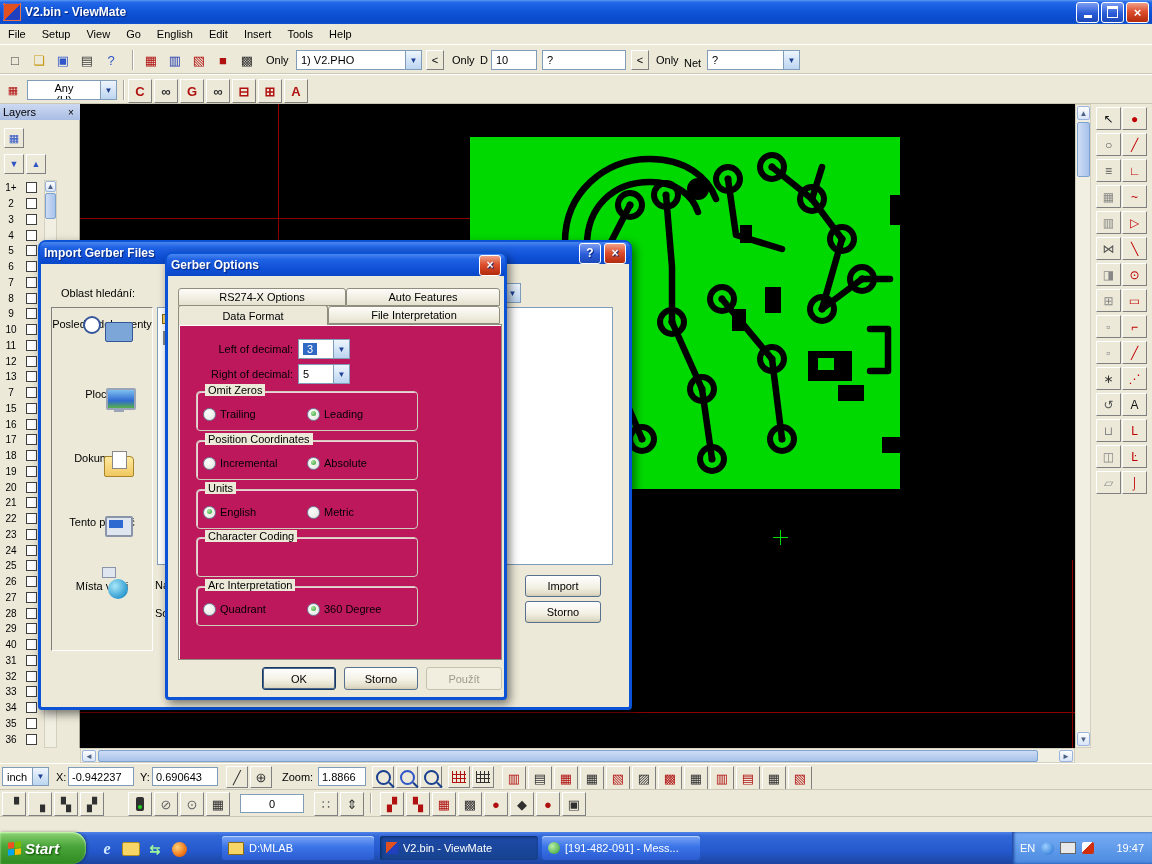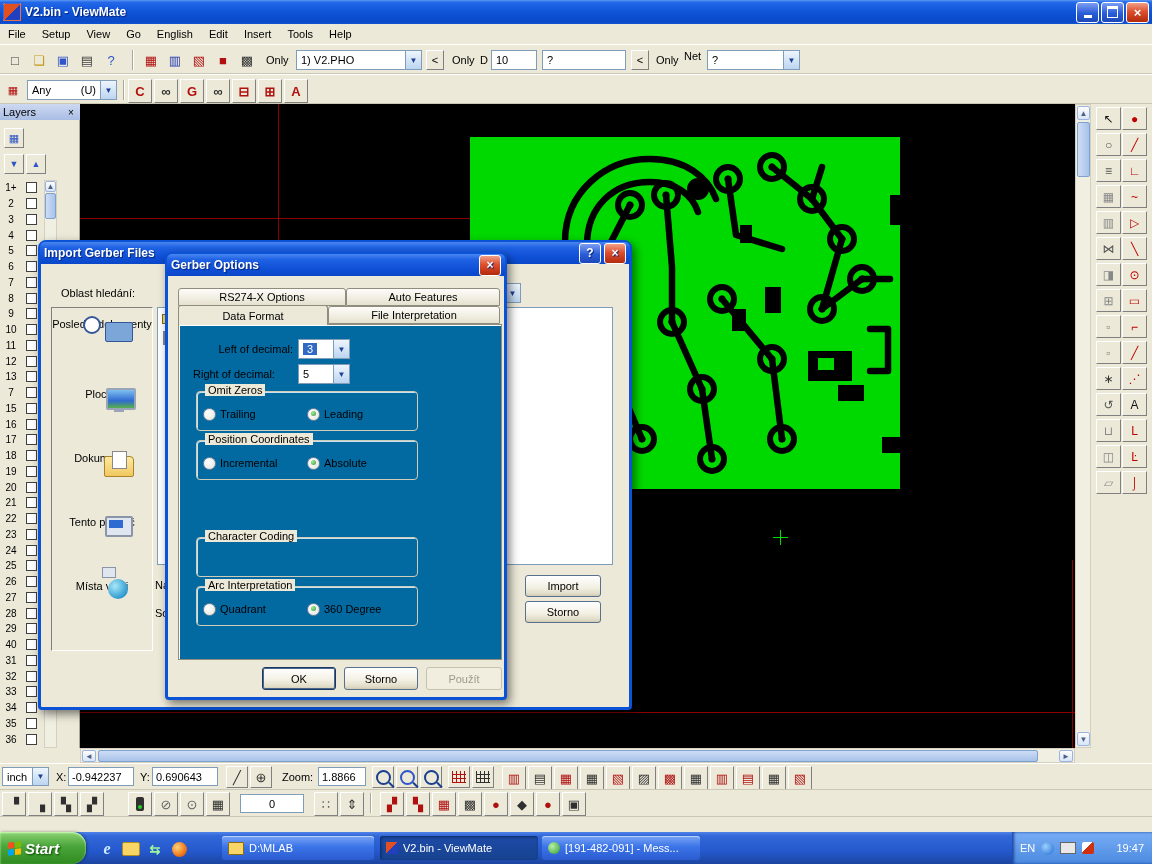--- a/index.html
+++ b/index.html
@@ -116,21 +116,21 @@
   .gbox-label{position:absolute;top:-8px;left:8px;background:#ece9d8;padding:0 3px;}
   .gb-options{position:absolute;left:6px;right:6px;top:10px;bottom:4px;display:flex;align-items:center;}
   .radio-opt{flex:1 1 0;display:flex;align-items:center;gap:4px;white-space:nowrap;}
   .rad{width:11px;height:11px;border-radius:50%;flex:none;position:relative;
     background:radial-gradient(circle at 35% 35%,#fff,#e2e2da);border:1px solid #70879e;}
   .rad.checked::after{content:'';position:absolute;left:2.5px;top:2.5px;width:5px;height:5px;border-radius:50%;
     background:radial-gradient(circle at 35% 35%,#a8e8a0,#2f9a2f);}
   .tab{position:absolute;height:18px;background:linear-gradient(#fdfcf9,#f0ede0 60%,#e5e1cf);
     border:1px solid #8f8d7e;border-radius:3px 3px 0 0;display:flex;align-items:center;justify-content:center;}
   .tab.active{background:#ece9d8;height:20px;z-index:3;border-bottom:none;}
-  .tabpanel{position:absolute;border:1px solid #8f8d7e;background:#0369a1;box-shadow:inset 1px 1px 0 #fff;}
+  .tabpanel{position:absolute;border:1px solid #8f8d7e;background:#be185d;box-shadow:inset 1px 1px 0 #fff;}
 
   
   .place-item{position:absolute;left:0;width:100%;text-align:center;color:#1c3f94;}
   .pl-label{display:block;margin-top:2px;line-height:12px;color:#000;}
   .ic{width:34px;height:28px;position:relative;margin:0 auto;}
   .ic-recent::before{content:'';position:absolute;left:3px;top:6px;width:26px;height:18px;background:#7da6d8;border:1px solid #35579a;border-radius:2px;}
   .ic-recent::after{content:'';position:absolute;right:1px;top:0;width:14px;height:14px;border-radius:50%;background:#fff;border:2px solid #35579a;}
   .ic-desktop::before{content:'';position:absolute;left:4px;top:2px;width:26px;height:18px;background:linear-gradient(#7ec0f0,#2f6ad0 60%,#58b048);border:2px solid #9aa4b8;border-radius:2px;}
   .ic-desktop::after{content:'';position:absolute;left:12px;top:22px;width:10px;height:4px;background:#9aa4b8;}
   .ic-docs::before{content:'';position:absolute;left:2px;top:6px;width:28px;height:19px;background:linear-gradient(#ffe9a0,#f0c860);border:1px solid #a8842a;border-radius:2px 4px 2px 2px;}
@@ -216,33 +216,33 @@
       <span class="combo-val">1) V2.PHO</span>
       <span class="combo-arr">▼</span>
     </div>
     <span class="abs ctr bevel" style="left:426px;top:5px;width:18px;height:20px;">&lt;</span>
     <span class="abs flex" style="left:452px;top:4px;height:22px;">Only</span>
     <span class="abs flex" style="left:480px;top:4px;height:22px;">D</span>
     <span class="abs flex sunken" style="left:491px;top:5px;width:46px;height:20px;padding:0 4px;">10</span>
     <span class="abs flex sunken" style="left:542px;top:5px;width:84px;height:20px;padding:0 4px;">?</span>
     <span class="abs ctr bevel" style="left:631px;top:5px;width:18px;height:20px;">&lt;</span>
     <span class="abs flex" style="left:656px;top:4px;height:22px;">Only</span>
-    <span class="abs flex" style="left:684px;top:0;height:22px;text-align:center;">Net</span>
+    <span class="abs flex" style="left:684px;top:7px;height:22px;text-align:center;">Net</span>
     <div class="abs combo" style="left:707px;top:5px;width:93px;height:20px;">
       <span class="combo-val">?</span>
       <span class="combo-arr">▼</span>
     </div>
   </div>
 
   <div class="abs toolbar" style="left:0;top:74px;width:1152px;height:30px;">
     <span class="abs ctr" style="left:4px;top:6px;width:18px;height:18px;">
       <span class="mini-icon" style="color:#b01010;">▦</span>
     </span>
     <div class="abs combo" style="left:27px;top:5px;width:90px;height:20px;">
-      <span class="combo-val" style="justify-content:space-between;">
+      <span class="combo-val" style="justify-content:flex-start;flex-direction:column;">
         <span>Any</span>
         <span>(U)</span>
       </span>
       <span class="combo-arr">▼</span>
     </div>
     <div class="abs vsep" style="left:121px;top:5px;"></div>
     <div class="abs flex" style="left:128px;top:4px;gap:2px;">
 
     <span class="ctr tb-ic bevel">
           <span class="mini-icon" style="font-weight: bold; color: rgb(176, 16, 16);">C</span>
@@ -913,21 +913,21 @@
     <div class="abs tab" style="left:160px;top:51px;width:172px;">File Interpretation</div>
 
     <div class="tabpanel" style="left:10px;top:69px;width:322px;height:334px;">
       <span class="abs" style="left:14px;top:18px;width:100px;text-align:right;">Left of decimal:</span>
       <div class="abs combo" style="left:119px;top:14px;width:52px;height:20px;">
         <span class="combo-val">
             <span style="background:#316ac5;color:#fff;padding:0 4px;">3</span>
           </span>
         <span class="combo-arr">▼</span>
       </div>
-      <span class="abs" style="left:14px;top:43px;width:100px;">Right of decimal:</span>
+      <span class="abs" style="left:14px;top:43px;width:100px;text-align:right;">Right of decimal:</span>
       <div class="abs combo" style="left:119px;top:39px;width:52px;height:20px;">
         <span class="combo-val">5</span>
         <span class="combo-arr">▼</span>
       </div>
 
       <div class="gbox" style="left:17px;top:66px;width:220px;height:38px;">
         <span class="gbox-label">Omit Zeros</span>
         <div class="gb-options">
 
         <label class="radio-opt">
@@ -949,20 +949,34 @@
               <span class="rad"></span>
               <span>Incremental</span>
             </label>
             <label class="radio-opt">
               <span class="rad checked"></span>
               <span>Absolute</span>
             </label>
           </div>
       </div>
 
+      <div class="gbox" style="left:17px;top:164px;width:220px;height:38px;">
+        <span class="gbox-label">Units</span>
+        <div class="gb-options">
+
+        <label class="radio-opt">
+              <span class="rad checked"></span>
+              <span>English</span>
+            </label>
+            <label class="radio-opt">
+              <span class="rad"></span>
+              <span>Metric</span>
+            </label>
+          </div>
+      </div>
 
       <div class="gbox" style="left:17px;top:212px;width:220px;height:38px;">
         <span class="gbox-label">Character Coding</span>
       </div>
 
       <div class="gbox" style="left:17px;top:261px;width:220px;height:38px;">
         <span class="gbox-label">Arc Interpretation</span>
         <div class="gb-options">
 
         <label class="radio-opt">

